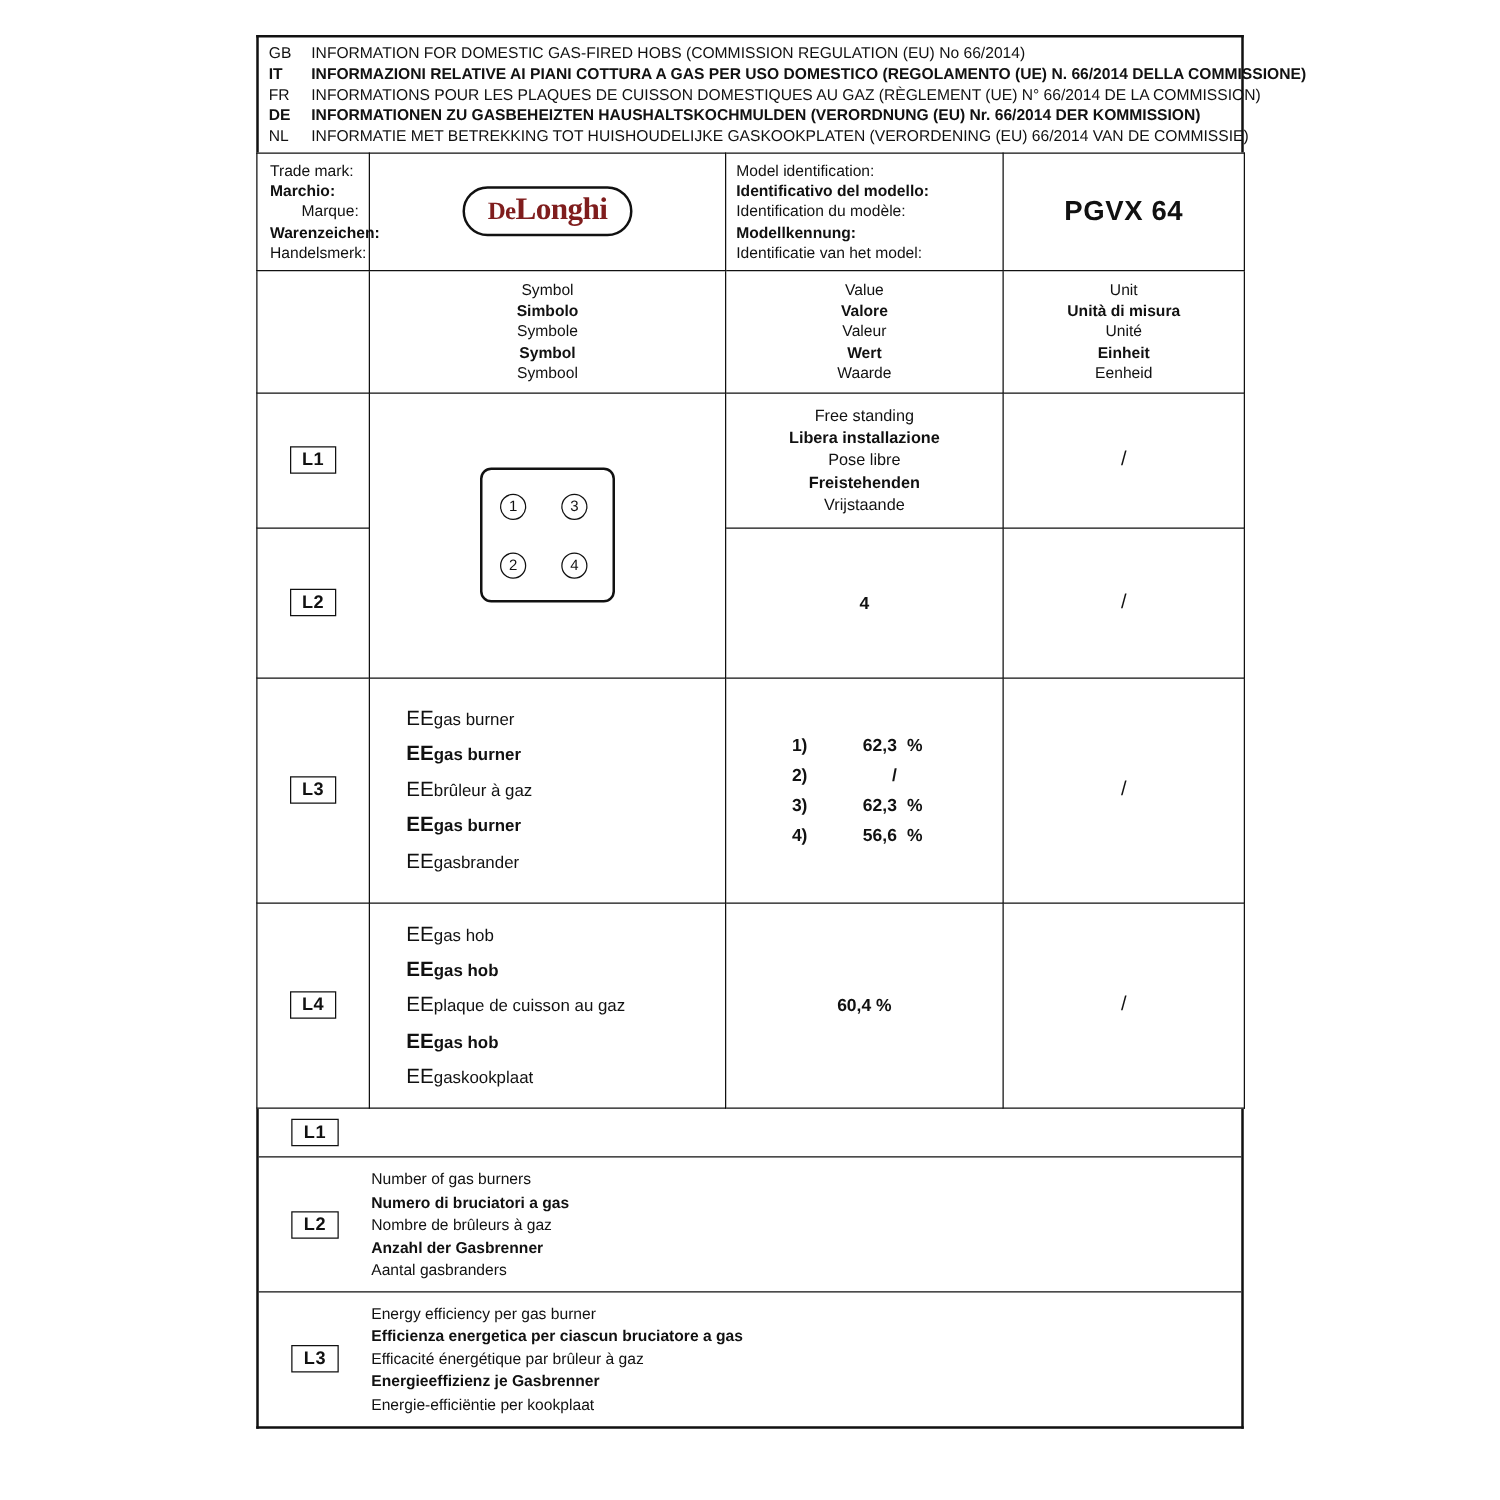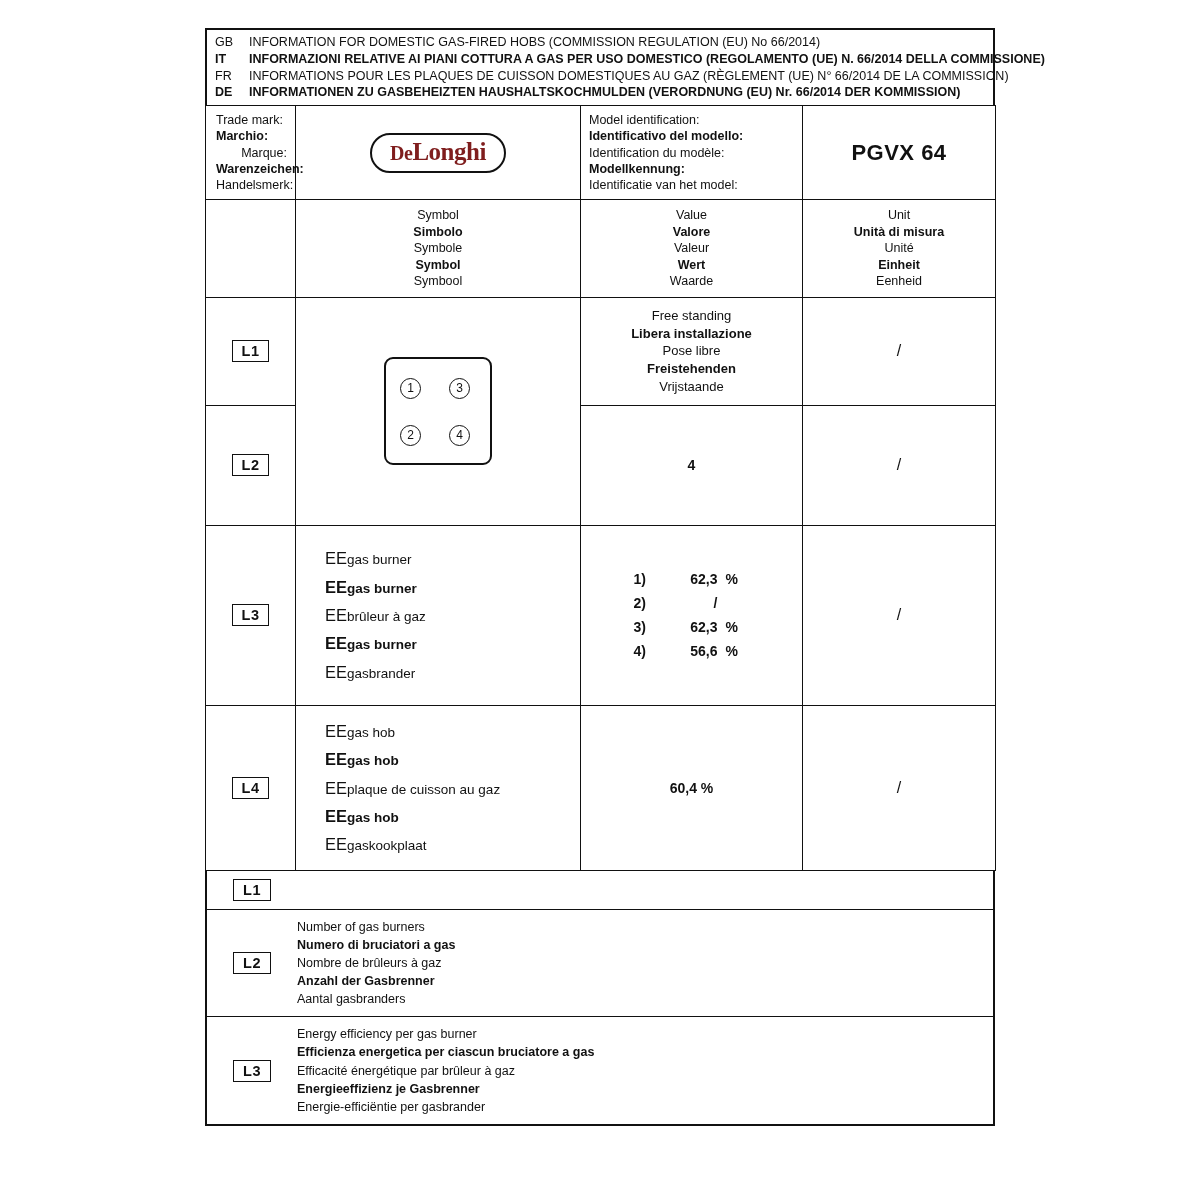--- a/index.html
+++ b/index.html
@@ -209,20 +209,24 @@
       <span class="lang-code b">IT</span>
       <span class="lang-text b">INFORMAZIONI RELATIVE AI PIANI COTTURA A GAS PER USO DOMESTICO (REGOLAMENTO (UE) N. 66/2014 DELLA COMMISSIONE)</span>
     </div>
     <div class="lang-row">
       <span class="lang-code">FR</span>
       <span class="lang-text">INFORMATIONS POUR LES PLAQUES DE CUISSON DOMESTIQUES AU GAZ (RÈGLEMENT (UE) N° 66/2014 DE LA COMMISSION)</span>
     </div>
     <div class="lang-row">
       <span class="lang-code b">DE</span>
       <span class="lang-text b">INFORMATIONEN ZU GASBEHEIZTEN HAUSHALTSKOCHMULDEN (VERORDNUNG (EU) Nr. 66/2014 DER KOMMISSION)</span>
+    </div>
+    <div class="lang-row">
+      <span class="lang-code">NL</span>
+      <span class="lang-text">INFORMATIE MET BETREKKING TOT HUISHOUDELIJKE GASKOOKPLATEN (VERORDENING (EU) 66/2014 VAN DE COMMISSIE)</span>
     </div>
   </div>
 
   <table class="main">
     <colgroup>
       <col class="col-l">
         <col class="col-sym">
         <col class="col-val">
         <col class="col-un">
     </colgroup>
@@ -390,18 +394,18 @@
 
     <div class="legend-row">
       <div class="legend-tag">
         <span class="tag">L3</span>
       </div>
       <div class="legend-text">
         <div>Energy efficiency per gas burner</div>
         <div class="b">Efficienza energetica per ciascun bruciatore a gas</div>
         <div>Efficacité énergétique par brûleur à gaz</div>
         <div class="b">Energieeffizienz je Gasbrenner</div>
-        <div>Energie-efficiëntie per gasbrander</div>
+        <div>Energie-efficiëntie per kookplaat</div>
       </div>
     </div>
 
   </div>
 </div>
 
 </body></html>

